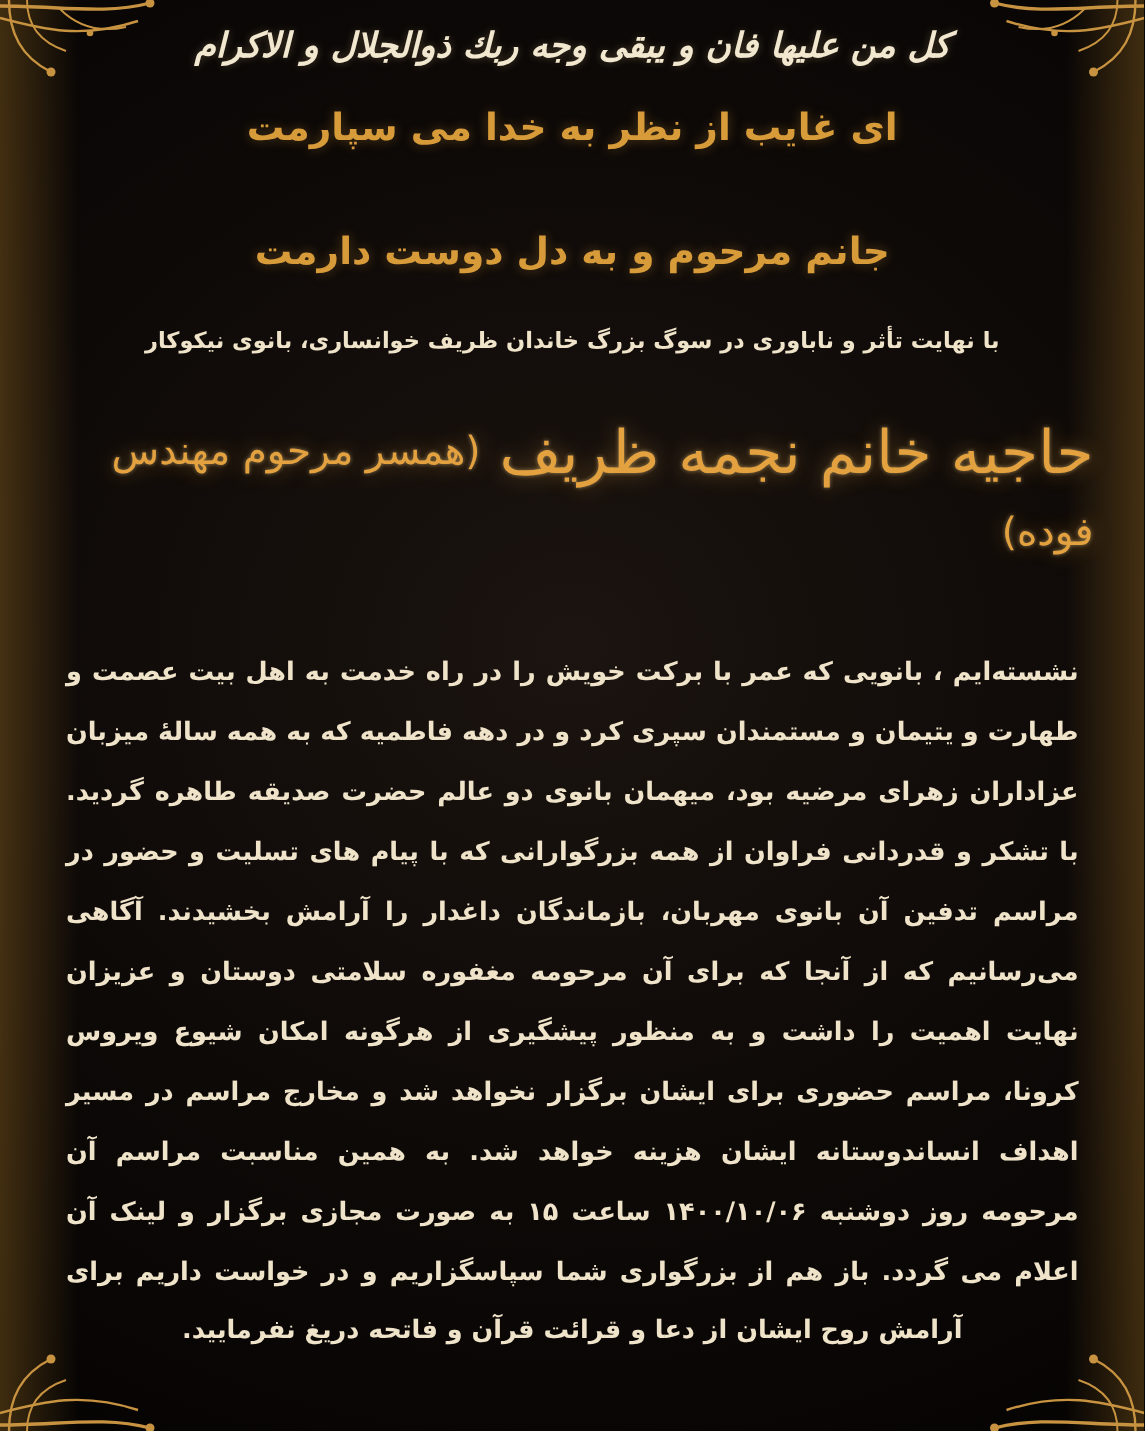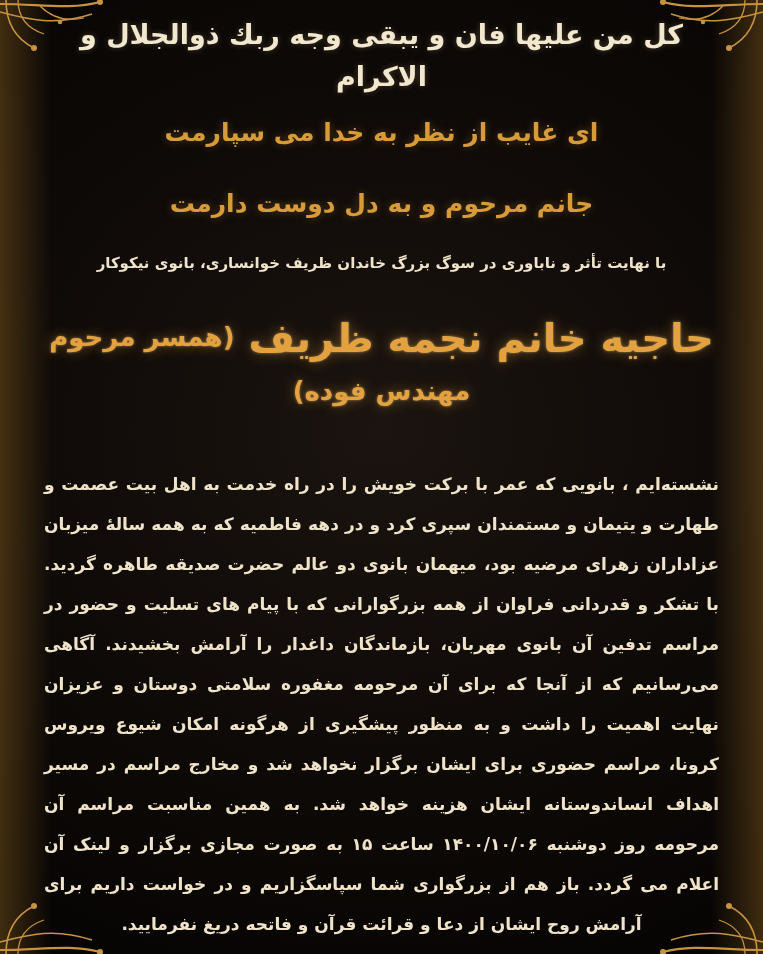--- a/index.html
+++ b/index.html
@@ -47,57 +47,59 @@
   .content {
     position: relative;
     z-index: 3;
     padding: 10px 34px 0 34px;
     text-align: center;
     direction: rtl;
   }
 
   .verse {
     color: #f2e7cf;
-    font-size: 27px;
+    font-size: 23px;
     line-height: 1.55;
     font-weight: 700;
     margin: 4px 0 2px 0;
     text-shadow: 0 0 6px rgba(255, 225, 160, 0.25);
+    font-style: italic;
   }
 
   .couplet {
     color: #d89b3a;
     font-size: 25px;
     font-weight: 700;
     line-height: 1.5;
     margin-top: 16px;
     text-shadow: 0 0 8px rgba(216,155,58,0.35);
   }
   .couplet-row {
     display: flex;
     justify-content: center;
-    gap: 34px;
+    gap: 46px;
     flex-wrap: wrap;
   }
 
   .intro {
     color: #efe3c9;
     font-size: 15px;
     line-height: 1.9;
     margin-top: 26px;
     font-weight: 600;
   }
 
   .name {
     color: #e3a23f;
     font-size: 40px;
-    font-weight: 700;
+    font-weight: 400;
     line-height: 1.35;
     margin-top: 34px;
     text-shadow: 0 0 14px rgba(227,162,63,0.45), 0 0 3px rgba(255,220,150,0.5);
+    text-align: right;
   }
   .name .spouse {
     font-size: 26px;
     vertical-align: 6px;
   }
 
   .body-text {
     color: #efe3c9;
     font-size: 17px;
     line-height: 2.35;

